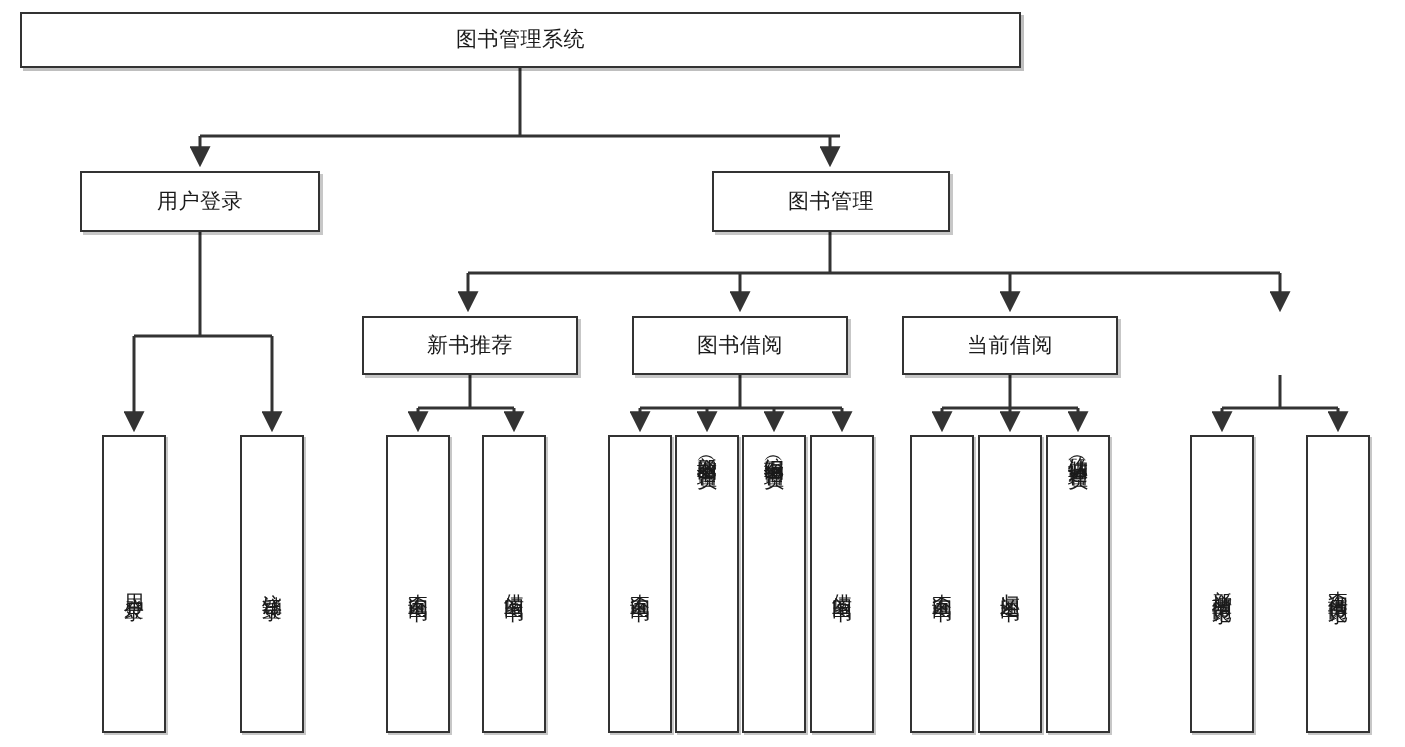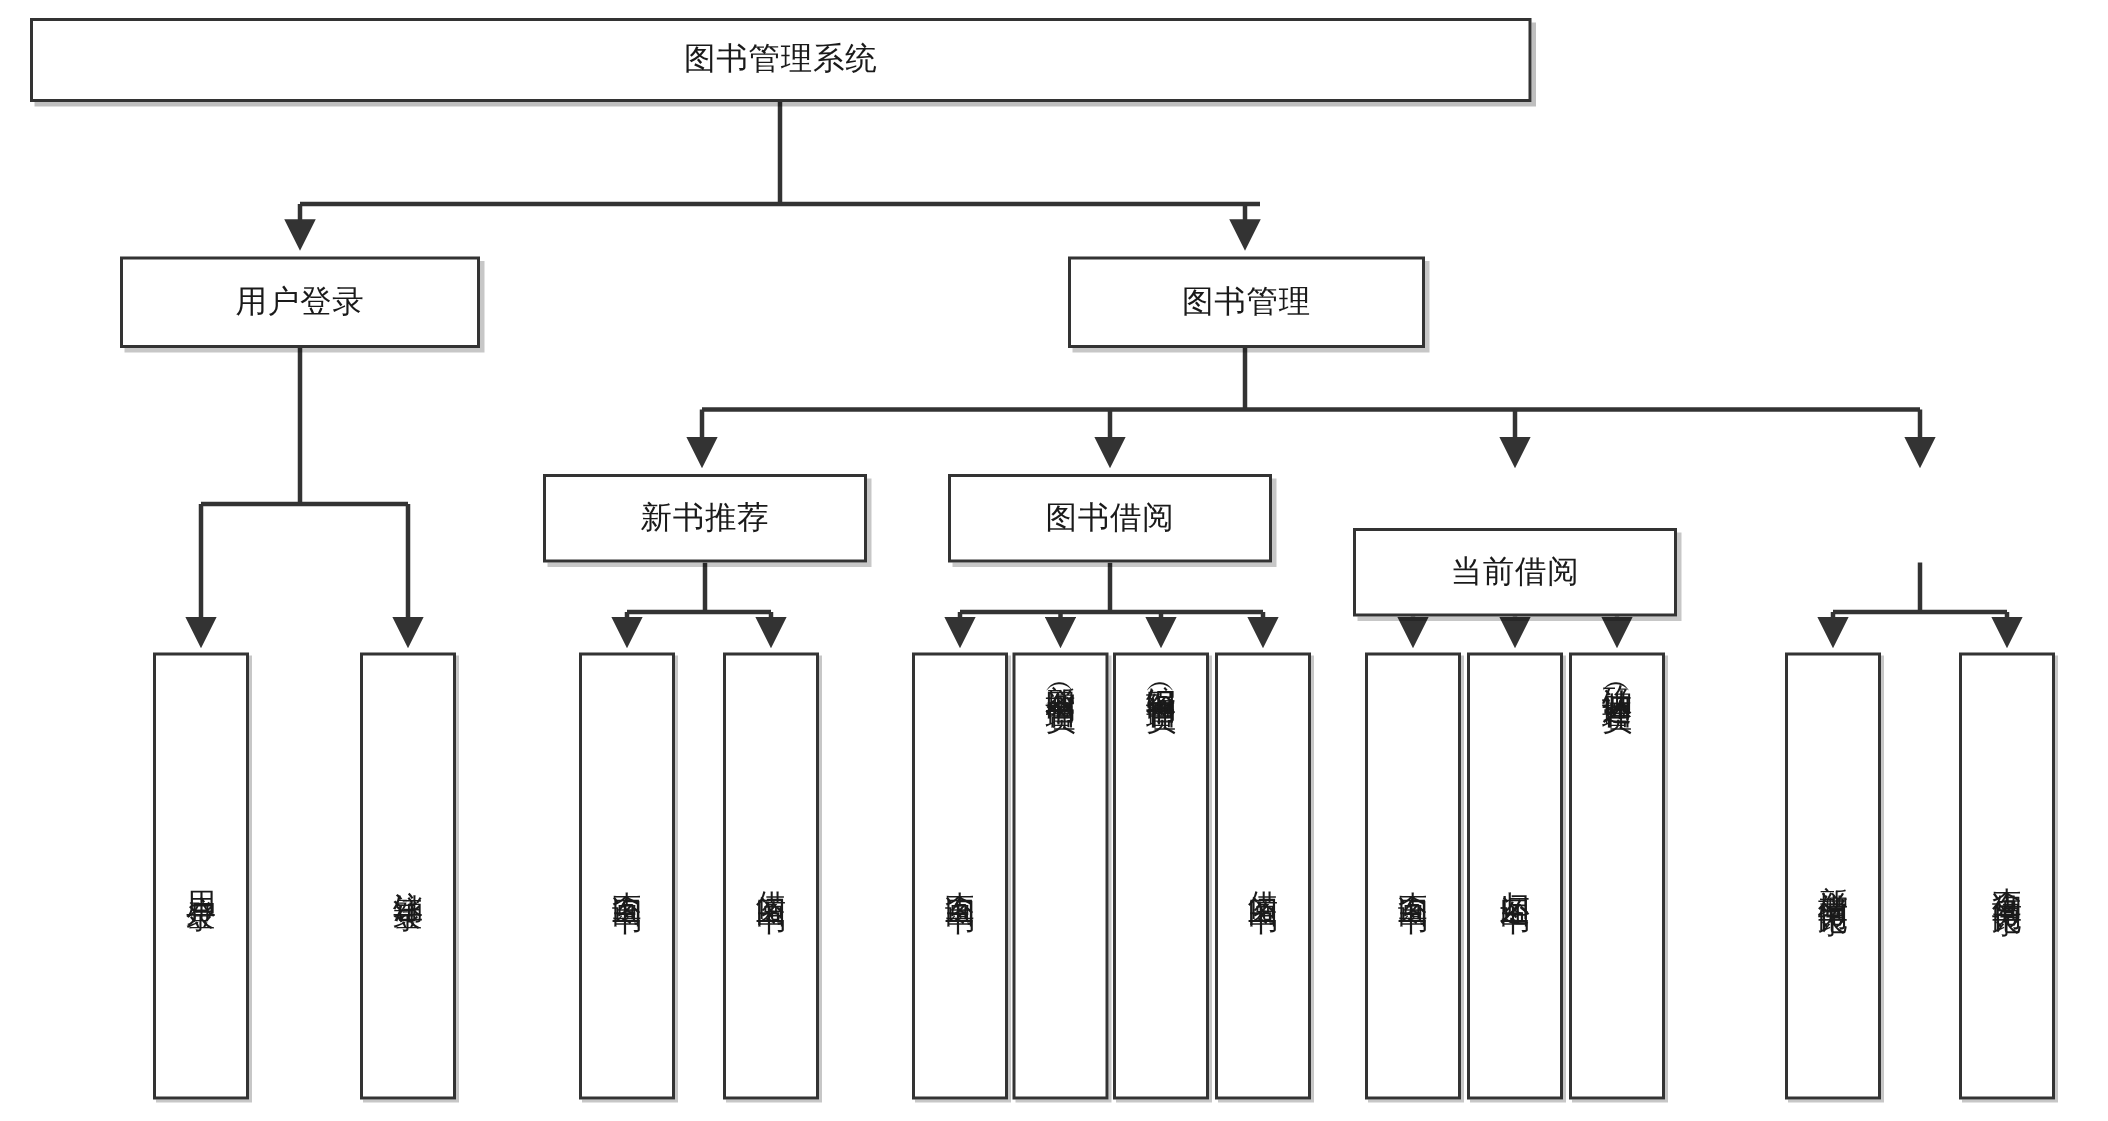--- a/index.html
+++ b/index.html
@@ -127,21 +127,21 @@
   <div class="node" style="left:712px;top:171px;width:238px;height:61px;text-align:right;">
     <span class="lbl">图书管理</span>
   </div>
 
   <div class="node" style="left:362px;top:316px;width:216px;height:59px;">
     <span class="lbl">新书推荐</span>
   </div>
   <div class="node" style="left:632px;top:316px;width:216px;height:59px;text-align:center;">
     <span class="lbl">图书借阅</span>
   </div>
-  <div class="node" style="left:902px;top:316px;width:216px;height:59px;margin-top:36px;">
+  <div class="node" style="left:902px;top:316px;width:216px;height:59px;">
     <span class="lbl">当前借阅</span>
   </div>
 
   <div class="node leaf" style="left:102px;top:435px;width:64px;height:298px;">
     <span class="lbl">用户登录</span>
   </div>
   <div class="node leaf" style="left:240px;top:435px;width:64px;height:298px;">
     <span class="lbl">注销登录</span>
   </div>
 

